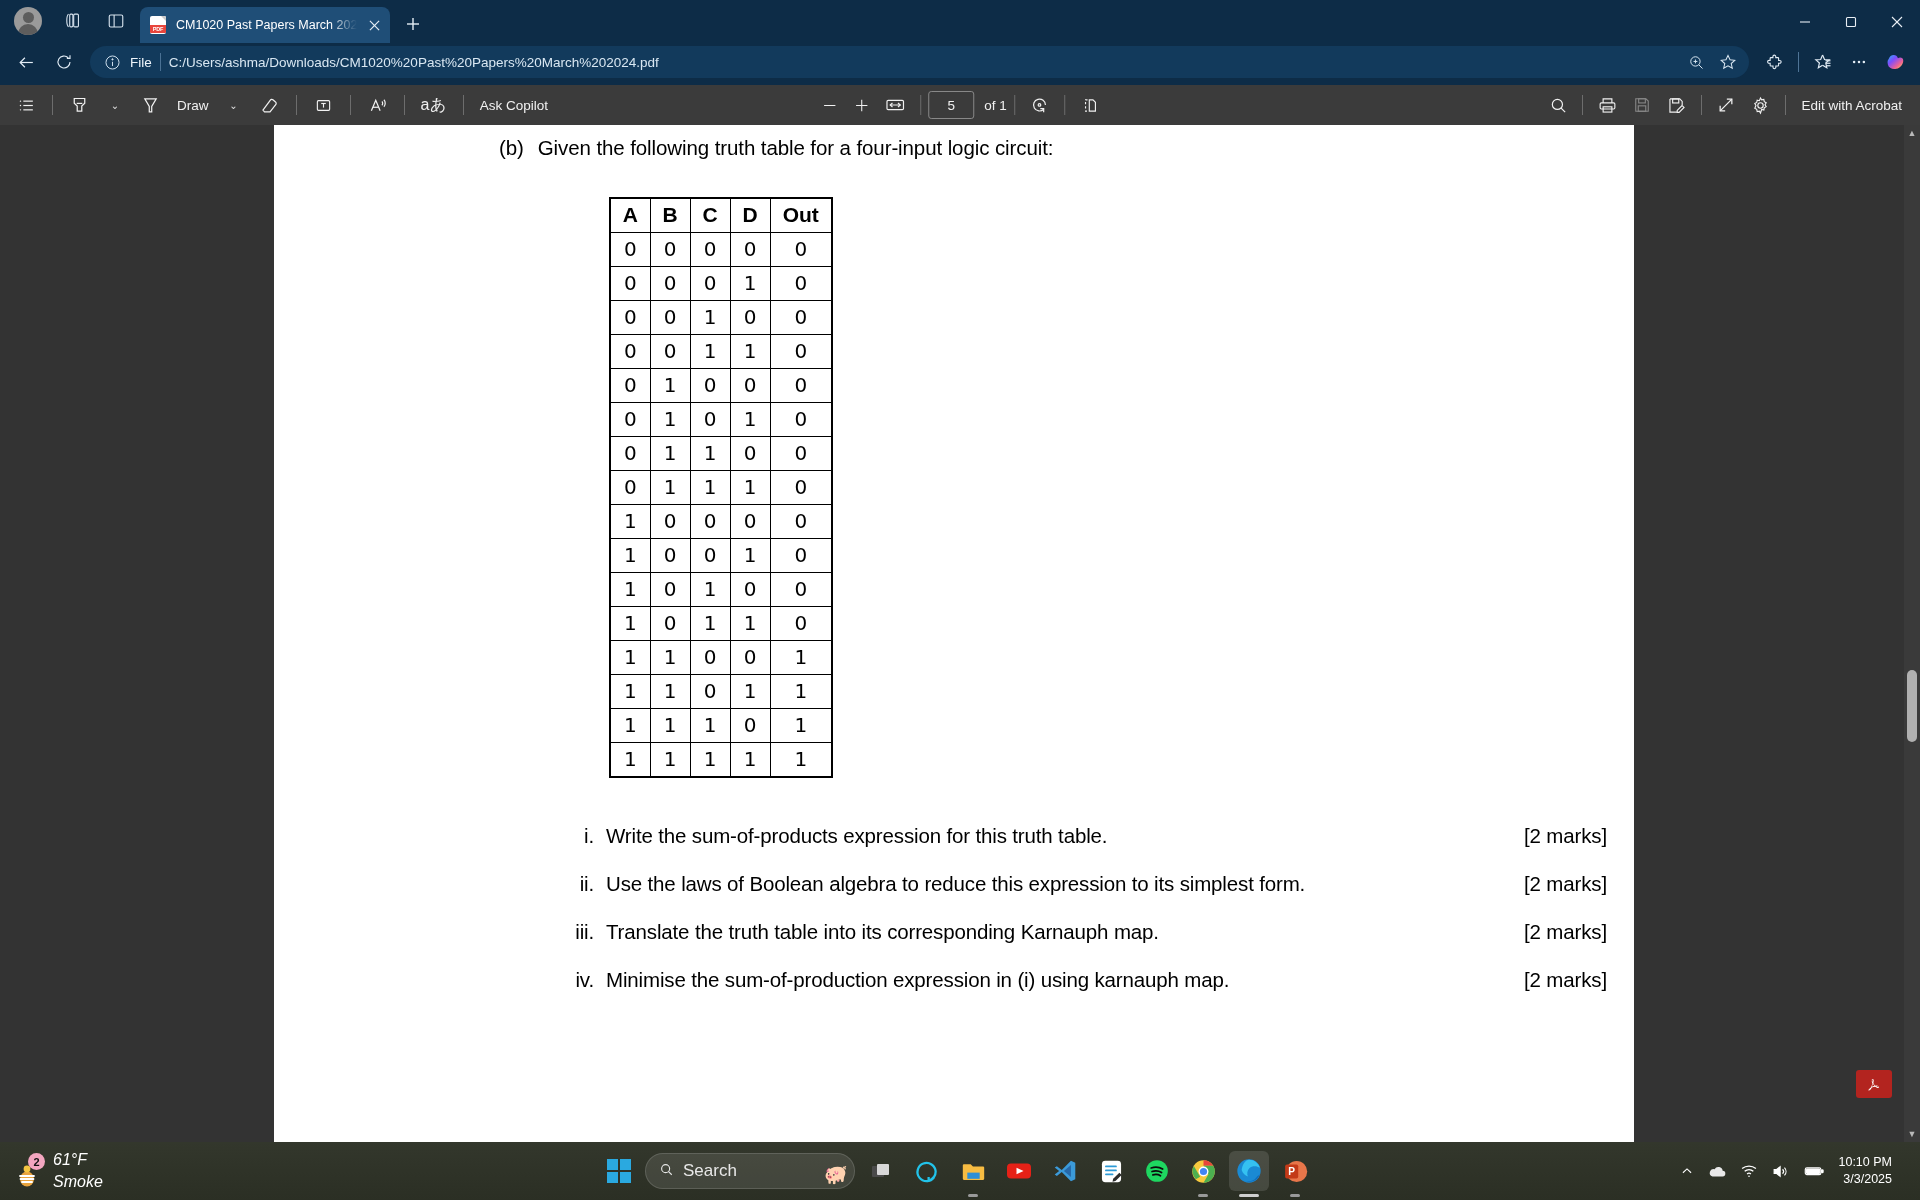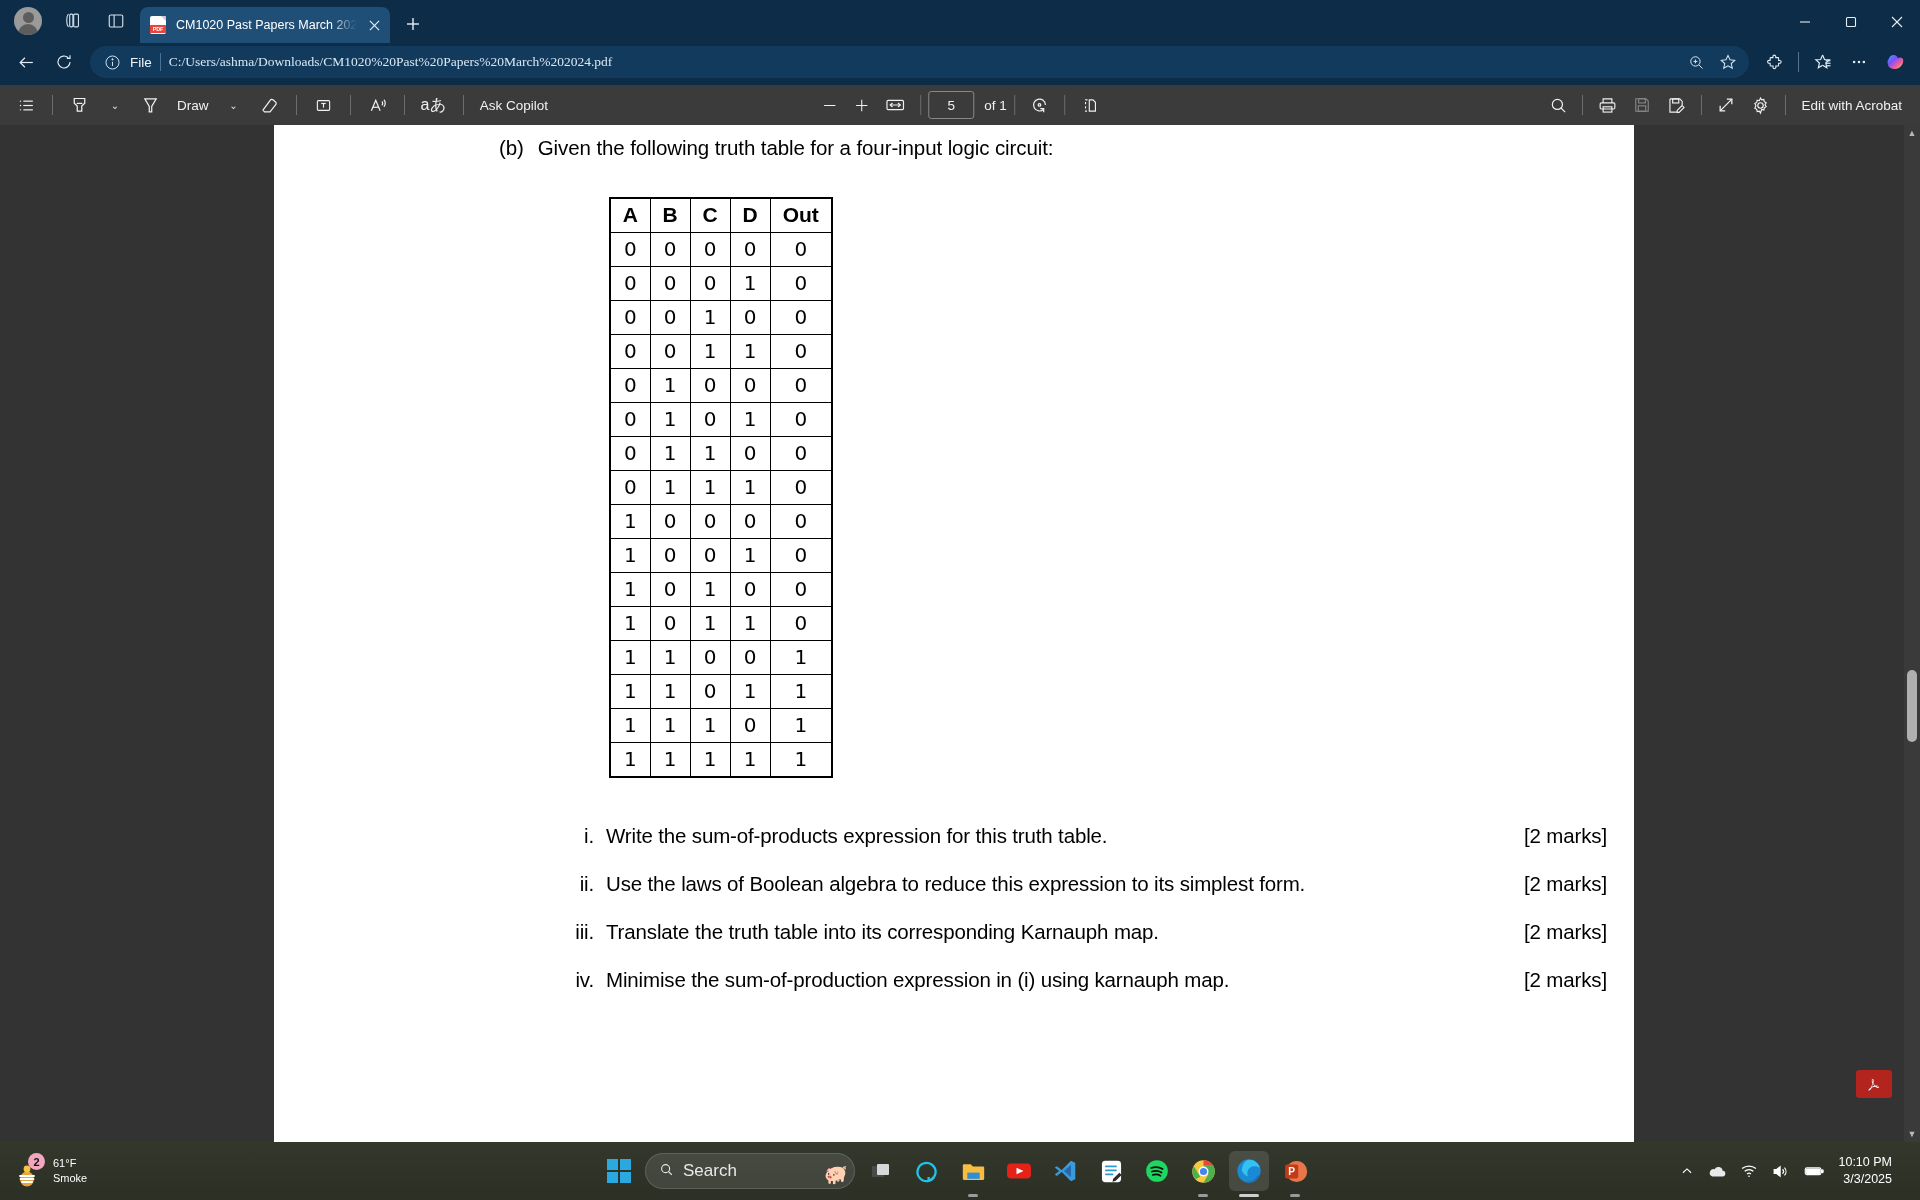--- a/index.html
+++ b/index.html
@@ -91,21 +91,21 @@
     border-radius: 16px;
     display: flex; align-items: center;
     padding: 0 6px 0 12px;
     margin: 0 6px;
     gap: 8px;
     justify-content: flex-end;
   }
   .omni-info { width: 20px; height: 20px; display:flex; align-items:center; justify-content:center; color:#cfe0ee; flex:0 0 20px;}
   .omni-file { color:#eef5fb; font-size:13.5px; }
   .omni-sep { width: 1px; height: 18px; background: #4a7194; }
-  .omni-url { color:#d9e7f2; font-size:13.5px; white-space: nowrap; overflow:hidden; flex:1 1 auto;font-family:Liberation Serif, serif; }
+  .omni-url { color:#d9e7f2; font-size:13.5px; white-space: nowrap; overflow:hidden; flex:1 1 auto; }
   .omni-right { display:flex; align-items:center; gap:2px; }
   .omnibtn { width:30px; height:28px; display:flex; align-items:center; justify-content:center; color:#d9e7f2; border-radius:14px;}
   .navright { display:flex; align-items:center; gap:2px; }
   .navright .navbtn { width:34px; }
   .vdivider { width:1px; height:20px; background:#4e7496; margin:0 5px; }
 
   
   .pdftoolbar {
     height: 40px;
     background: #3b3b3b;
@@ -233,21 +233,21 @@
     color: #fff;
   }
   .weather { display:flex; align-items:center; gap:9px; padding-left: 14px; }
   .weather-ico { position: relative; width: 30px; height: 32px; }
   .badge {
     position: absolute; top: -2px; left: 14px;
     background: #f3a6c0; color: #111; font-size: 11px; font-weight: bold;
     width: 17px; height: 17px; border-radius: 50%;
     display:flex; align-items:center; justify-content:center;
   }
-  .weather-text { font-size: 11px; line-height: 1.35; }
+  .weather-text { font-size: 16px; line-height: 1.35; font-style: italic; }
   .tb-center-apps {
     position: absolute; left: 50%; transform: translateX(-50%);
     display:flex; align-items:center; gap: 6px;
   }
   .winlogo { width: 24px; height: 24px; display:grid; grid-template-columns:1fr 1fr; grid-template-rows:1fr 1fr; gap:2.5px; margin-right: 6px;}
   .winlogo i { background:#2aa9e0; display:block; }
   .searchpill {
     width: 210px; height: 36px; border-radius: 18px;
     background: rgba(255,255,255,.10);
     border: 1px solid rgba(255,255,255,.14);

